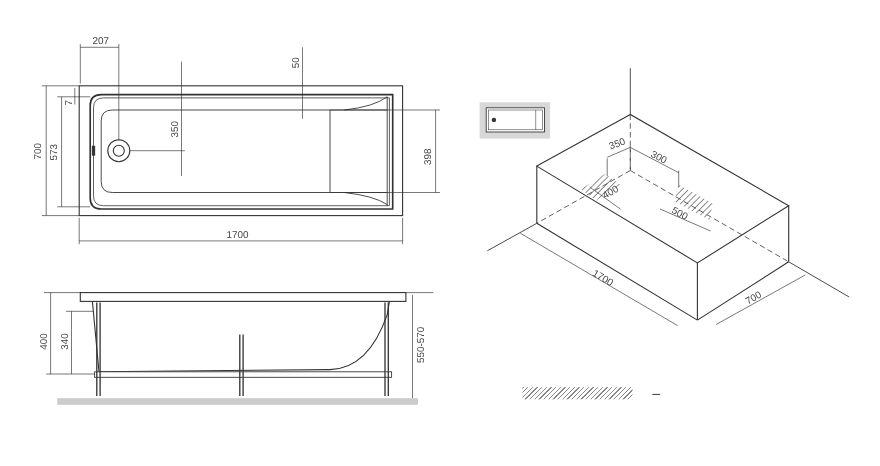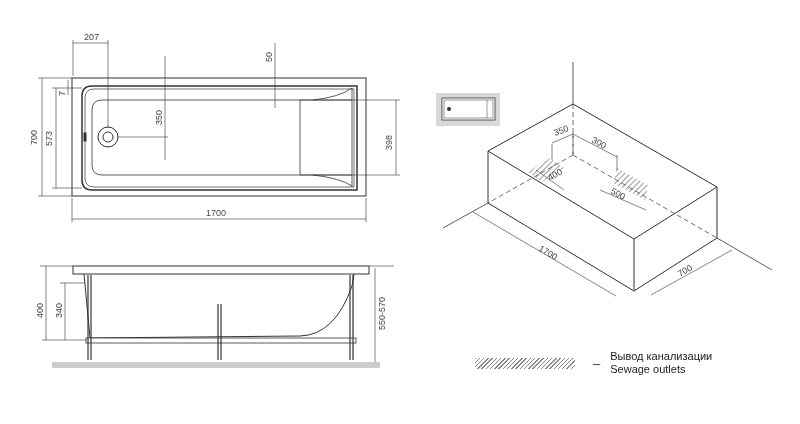--- a/index.html
+++ b/index.html
@@ -160,17 +160,13 @@
   <text class="dim" transform="translate(591,142) rotate(28)">300</text>
   <text class="dim" transform="translate(550,181) rotate(-30)">400</text>
   <text class="dim" transform="translate(610,193) rotate(28)">500</text>
   <text class="dim" transform="translate(538,250) rotate(31)">1700</text>
   <text class="dim" transform="translate(680,277) rotate(-30)">700</text>
 </svg>
 
 <div class="legend">
   <div class="legend-swatch"></div>
   <span class="legend-dash">–</span>
-  <div class="legend-text">
-    <div>Вывод канализации</div>
-    <div>Sewage outlets</div>
-  </div>
 </div>
 
 </body></html>

